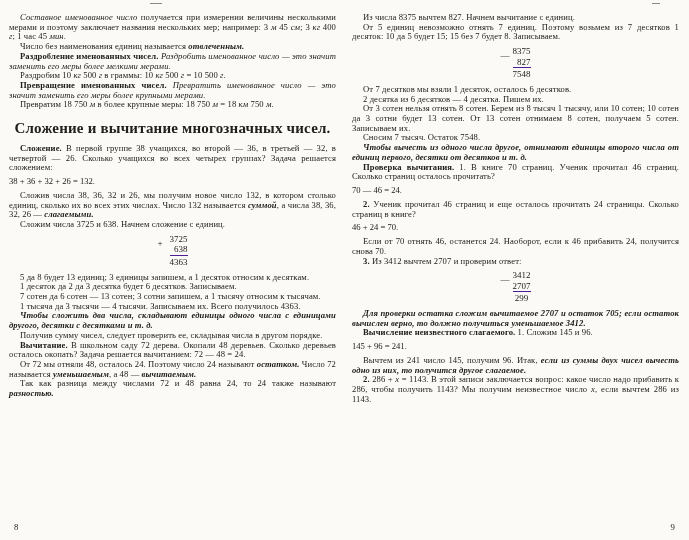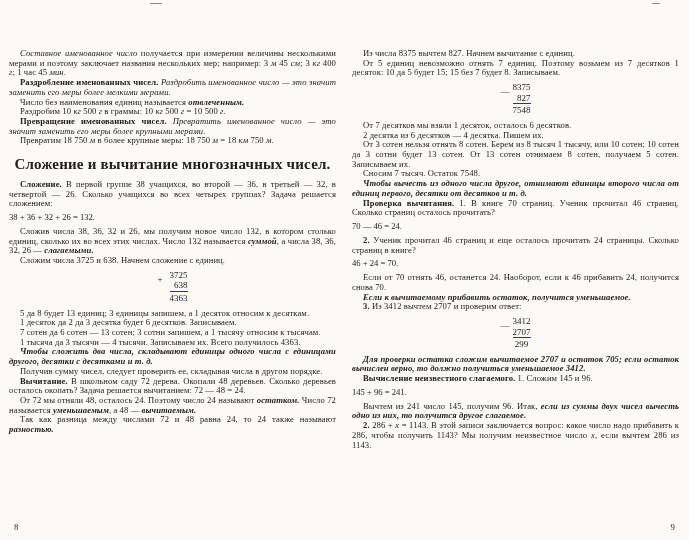--- a/index.html
+++ b/index.html
@@ -9,21 +9,21 @@
     font-family:"Liberation Serif","DejaVu Serif",serif;
   }
   .spread{
     position:relative;width:689px;height:540px;
     background:#fbfaf6;color:#23201c;
   }
   .reg-mark{position:absolute;height:1px;background:#8a8a88;}
   .reg-mark.left{top:3px;left:150px;width:12px;}
   .reg-mark.right{top:3px;left:652px;width:8px;}
   .pages{display:flex;gap:16px;padding:13px 10px 0 9px;}
-  .page{width:327px;position:relative;margin-top:36px;}
+  .page{width:327px;position:relative;}
   .para{
     margin:0;
     text-indent:11px;
     font-size:8.6px;
     line-height:1.13;
     letter-spacing:0.1px;
     text-align:justify;
   }
   .s-i{font-style:italic;}
   .s-b{font-weight:bold;}
@@ -53,22 +53,22 @@
 </head>
 <body>
 
 <div class="spread">
   <div class="reg-mark left"></div>
   <div class="reg-mark right"></div>
 
   <div class="pages">
     <div class="page" id="left-blocks">
         <p class="para"><span class="s-i">Составное именованное число</span><span> получается при измерении величины несколькими мерами и поэтому заключает названия нескольких мер; например: 3 </span><span class="s-i">м</span><span> 45 </span><span class="s-i">см</span><span>; 3 </span><span class="s-i">кг</span><span> 400 </span><span class="s-i">г</span><span>; 1 час 45 </span><span class="s-i">мин</span><span>.</span></p>
+        <p class="para"><span>Число без наименования единиц называется </span><span class="s-bi">отвлеченным.</span></p>
         <p class="para"><span class="s-b">Раздробление именованных чисел.</span><span class="s-i"> Раздробить именованное число — это значит заменить его меры более мелкими мерами.</span></p>
-        <p class="para"><span>Число без наименования единиц называется </span><span class="s-bi">отвлеченным.</span></p>
         <p class="para"><span>Раздробим 10 </span><span class="s-i">кг</span><span> 500 </span><span class="s-i">г</span><span> в граммы: 10 </span><span class="s-i">кг</span><span> 500 </span><span class="s-i">г</span><span> = 10 500 </span><span class="s-i">г</span><span>.</span></p>
         <p class="para"><span class="s-b">Превращение именованных чисел.</span><span class="s-i"> Превратить именованное число — это значит заменить его меры более крупными мерами.</span></p>
         <p class="para"><span>Превратим 18 750 </span><span class="s-i">м</span><span> в более крупные меры: 18 750 </span><span class="s-i">м</span><span> = 18 </span><span class="s-i">км</span><span> 750 </span><span class="s-i">м</span><span>.</span></p>
         <div class="sect-heading">Сложение и вычитание многозначных чисел.</div>
         <p class="para"><span class="s-b">Сложение.</span><span> В первой группе 38 учащихся, во второй — 36, в третьей — 32, в четвертой — 26. Сколько учащихся во всех четырех группах? Задача решается сложением:</span></p>
         <div class="equation">38 + 36 + 32 + 26 = 132.</div>
         <p class="para"><span>Сложив числа 38, 36, 32 и 26, мы получим новое число 132, в котором столько единиц, сколько их во всех этих числах. Число 132 называется </span><span class="s-bi">суммой</span><span>, а числа 38, 36, 32, 26 — </span><span class="s-bi">слагаемыми.</span></p>
         <p class="para"><span>Сложим числа 3725 и 638. Начнем сложение с единиц.</span></p>
         <div class="vmath">
           <span class="vm-box">
@@ -102,21 +102,20 @@
         <p class="para"><span>От 7 десятков мы взяли 1 десяток, осталось 6 десятков.</span></p>
         <p class="para"><span>2 десятка из 6 десятков — 4 десятка. Пишем их.</span></p>
         <p class="para"><span>От 3 сотен нельзя отнять 8 сотен. Берем из 8 тысяч 1 тысячу, или 10 сотен; 10 сотен да 3 сотни будет 13 сотен. От 13 сотен отнимаем 8 сотен, получаем 5 сотен. Записываем их.</span></p>
         <p class="para"><span>Сносим 7 тысяч. Остаток 7548.</span></p>
         <p class="para"><span class="s-bi">Чтобы вычесть из одного числа другое, отнимают единицы второго числа от единиц первого, десятки от десятков и т. д.</span></p>
         <p class="para"><span class="s-b">Проверка вычитания.</span><span> 1. В книге 70 страниц. Ученик прочитал 46 страниц. Сколько страниц осталось прочитать?</span></p>
         <div class="equation">70 — 46 = 24.</div>
         <p class="para"><span class="s-b">2.</span><span> Ученик прочитал 46 страниц и еще осталось прочитать 24 страницы. Сколько страниц в книге?</span></p>
         <div class="equation">46 + 24 = 70.</div>
         <p class="para"><span>Если от 70 отнять 46, останется 24. Наоборот, если к 46 прибавить 24, получится снова 70.</span></p>
-        <p class="para"><span class="s-bi">Если к вычитаемому прибавить остаток, получится уменьшаемое.</span></p>
         <p class="para"><span class="s-b">3.</span><span> Из 3412 вычтем 2707 и проверим ответ:</span></p>
         <div class="vmath">
           <span class="vm-box">
             <span class="vm-sign">—</span>
             <div class="vm-top">3412</div>
             <div class="vm-underline">2707</div>
             <div class="vm-result">299</div>
           </span>
         </div>
         <p class="para"><span class="s-bi">Для проверки остатка сложим вычитаемое 2707 и остаток 705; если остаток вычислен верно, то должно получиться уменьшаемое 3412.</span></p>

